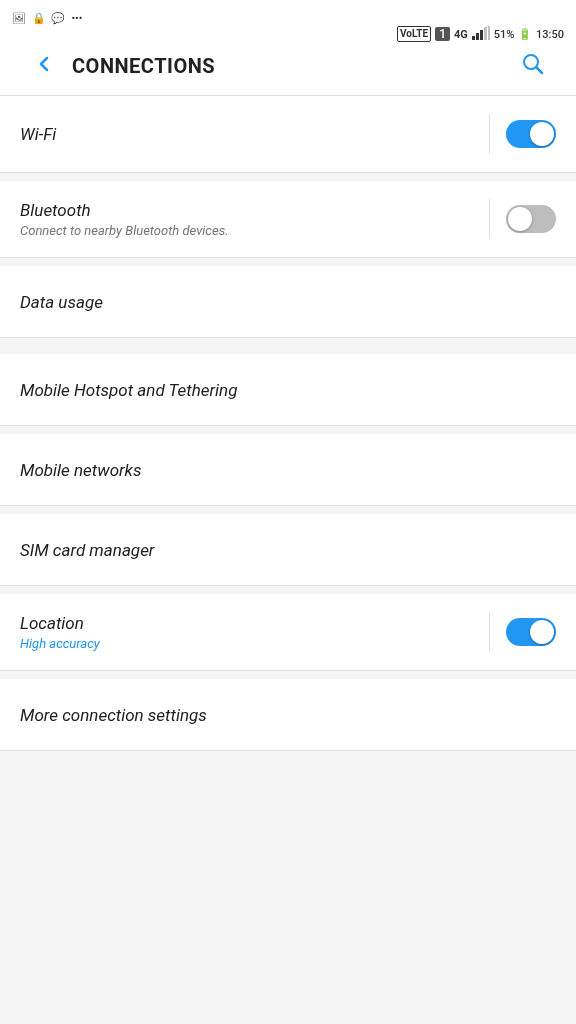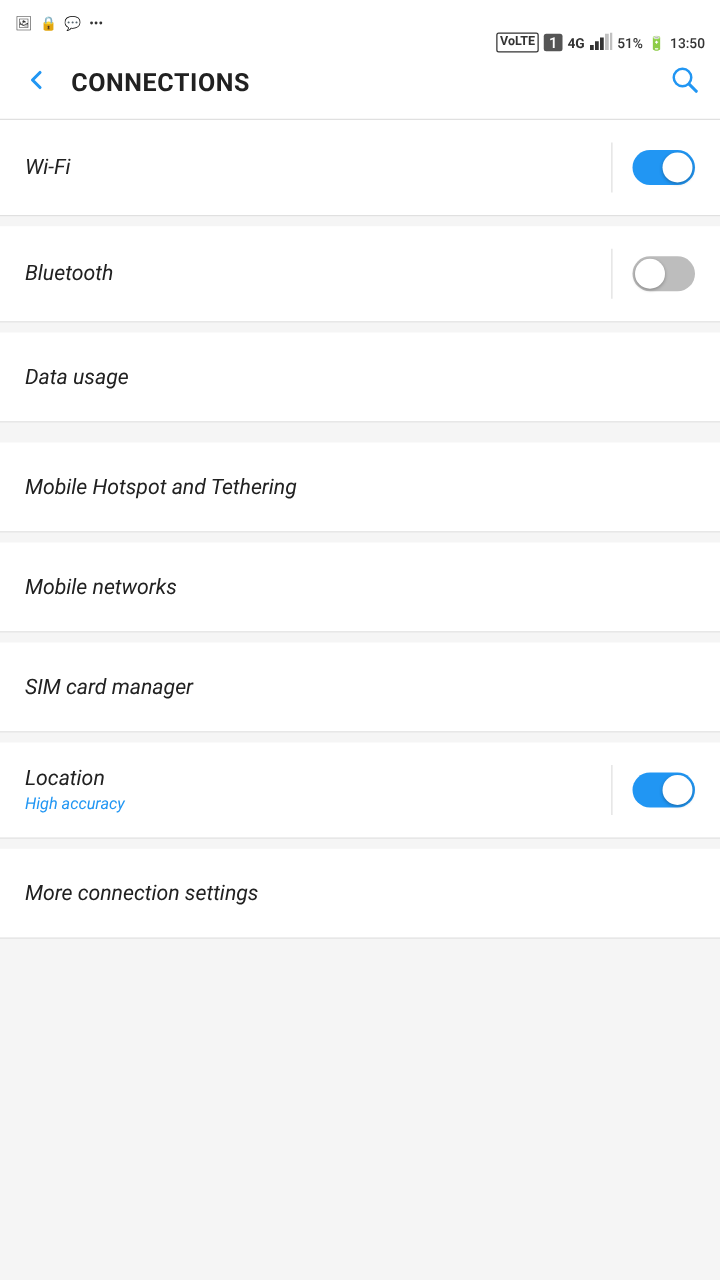--- a/index.html
+++ b/index.html
@@ -37,21 +37,21 @@
       font-weight: 500;
       margin-top: 32px;
     }
 
     
     .app-bar {
       background: #fff;
       height: 60px;
       display: flex;
       align-items: center;
-      padding: 0 17px;
+      padding: 0 32px;
       border-bottom: 1px solid #e0e0e0;
     }
     .app-bar-back {
       color: #2196F3;
       font-size: 24px;
       margin-right: 16px;
       cursor: pointer;
       line-height: 1;
     }
     .app-bar-title {
@@ -214,20 +214,21 @@
         <div class="toggle-divider"></div>
         <div class="toggle on">
           <div class="toggle-knob"></div>
         </div>
       </div>
     </div>
     <div class="section-gap"></div>
     <div class="settings-item">
       <div class="item-content">
         <div class="item-title">Bluetooth</div>
+        <div class="item-subtitle">Connect to nearby Bluetooth devices.</div>
       </div>
       <div class="toggle-area">
         <div class="toggle-divider"></div>
         <div class="toggle off">
           <div class="toggle-knob"></div>
         </div>
       </div>
     </div>
     <div class="section-gap"></div>
     <div class="settings-item">

